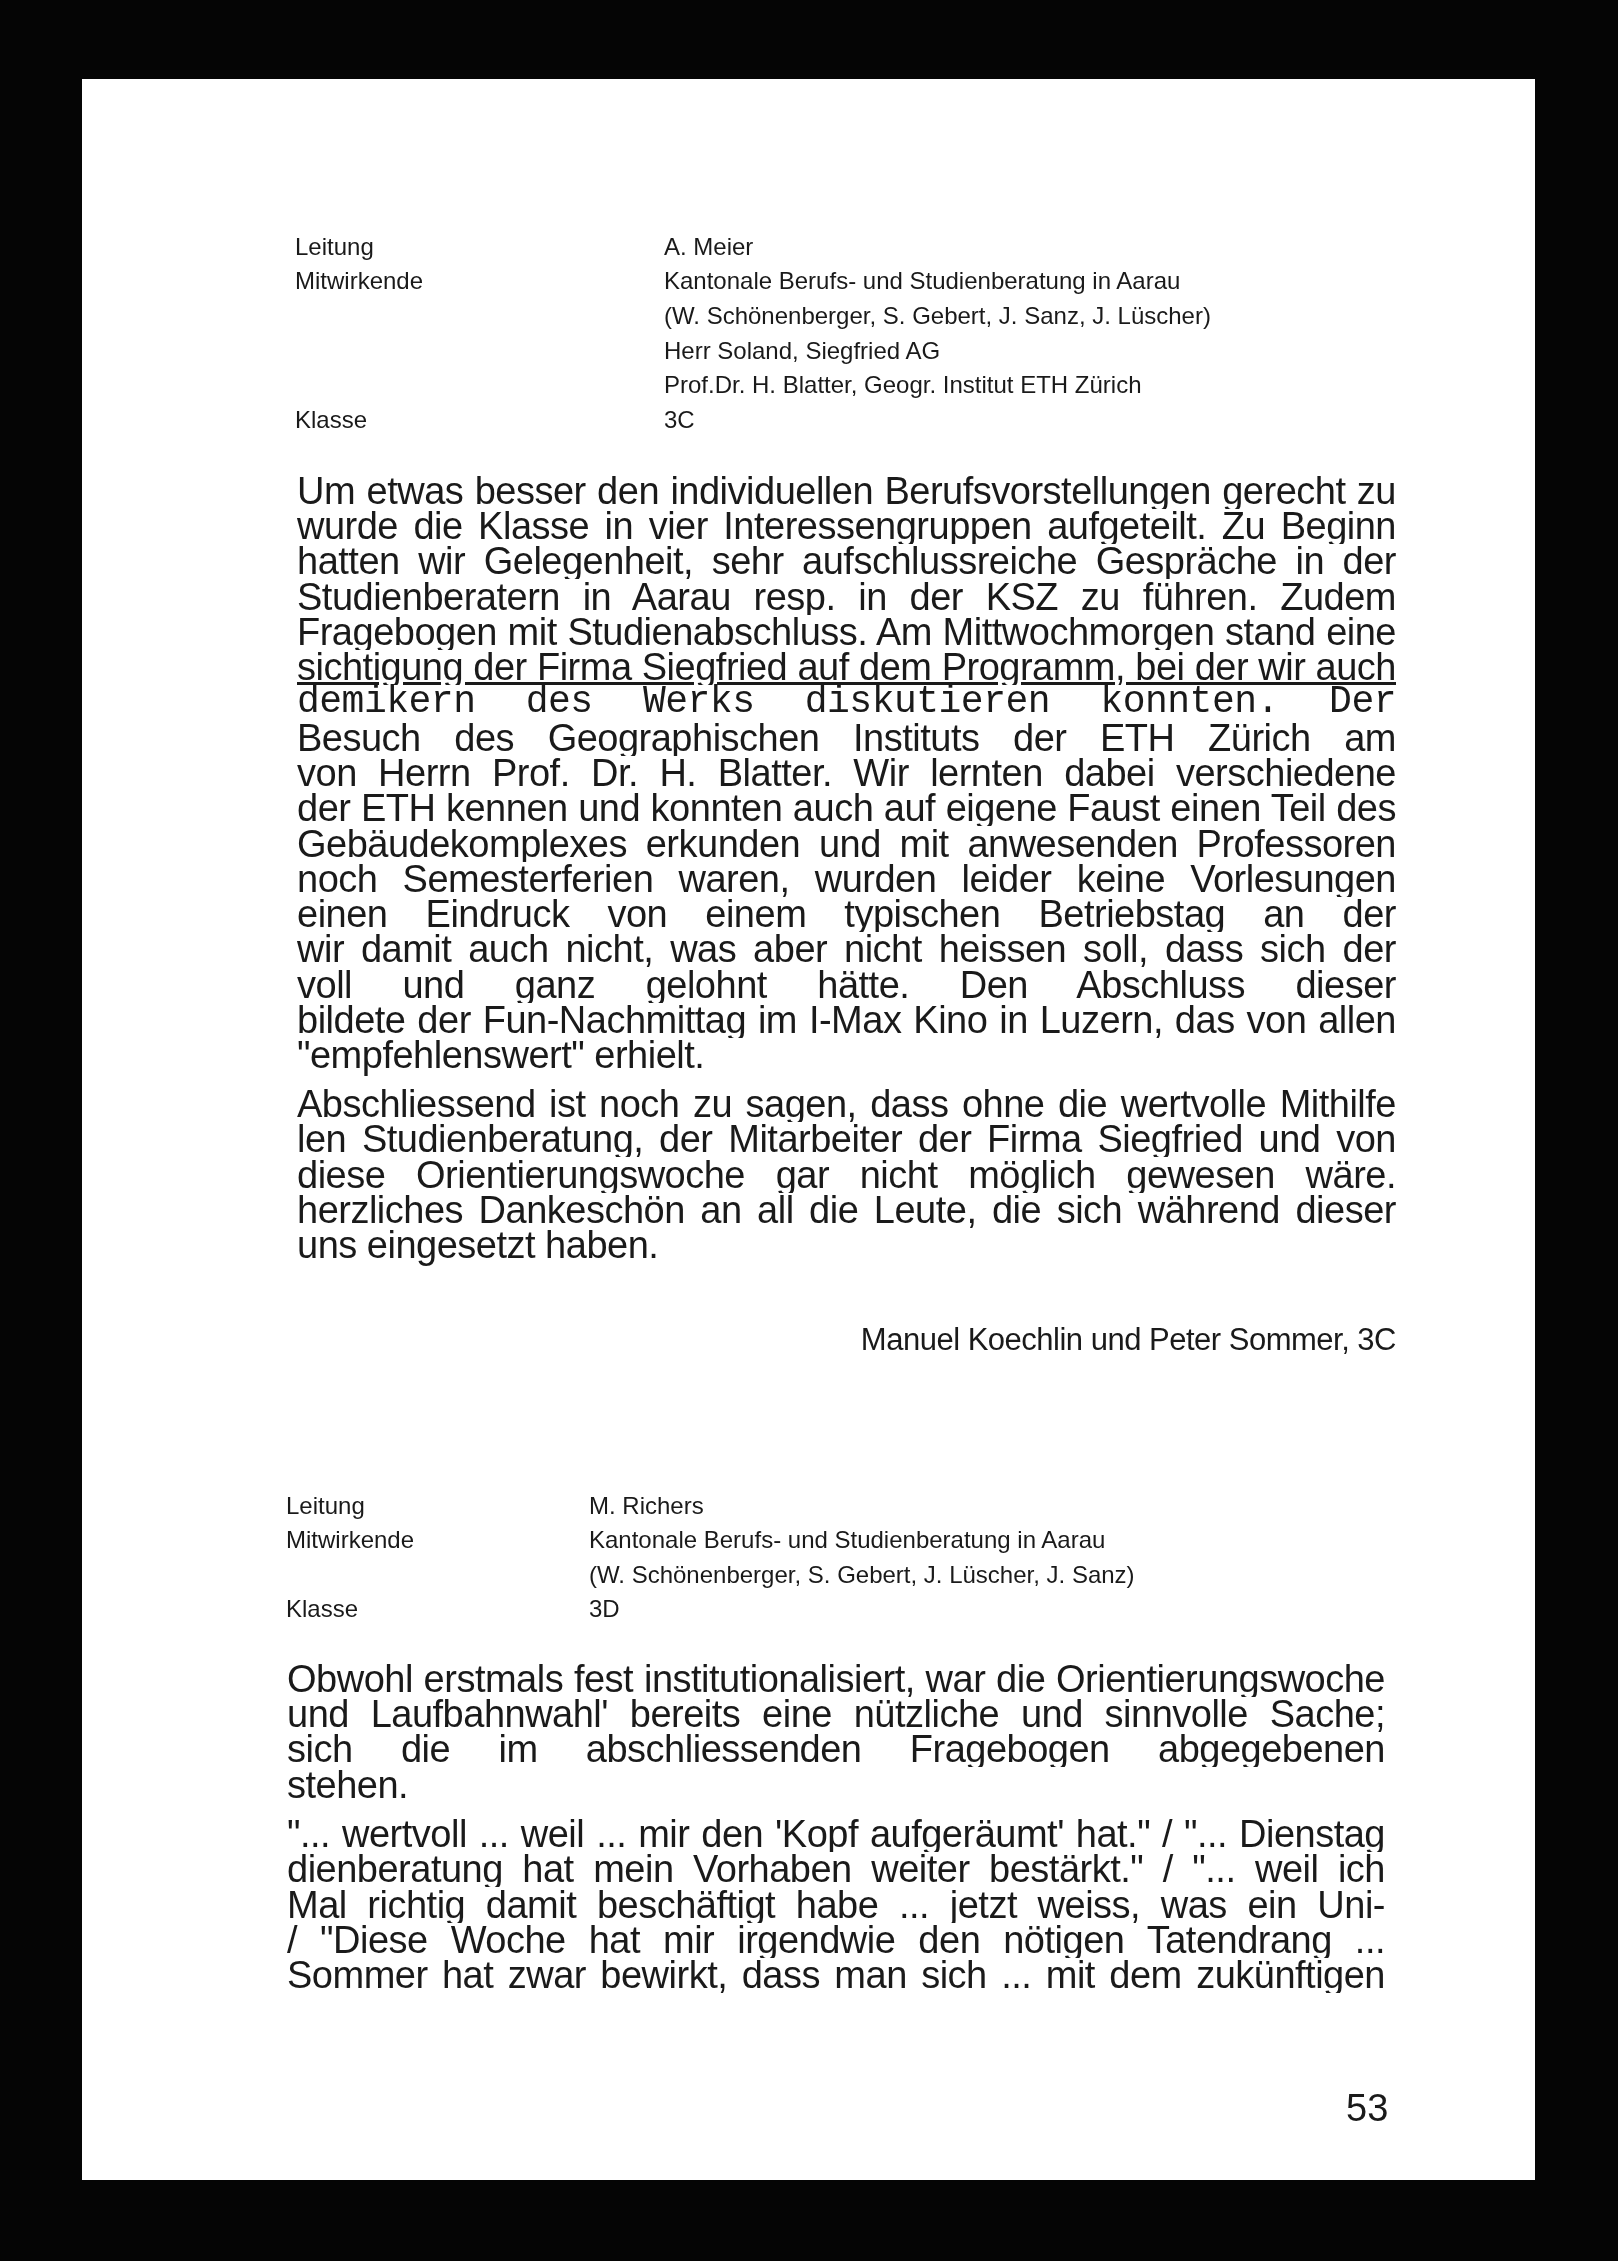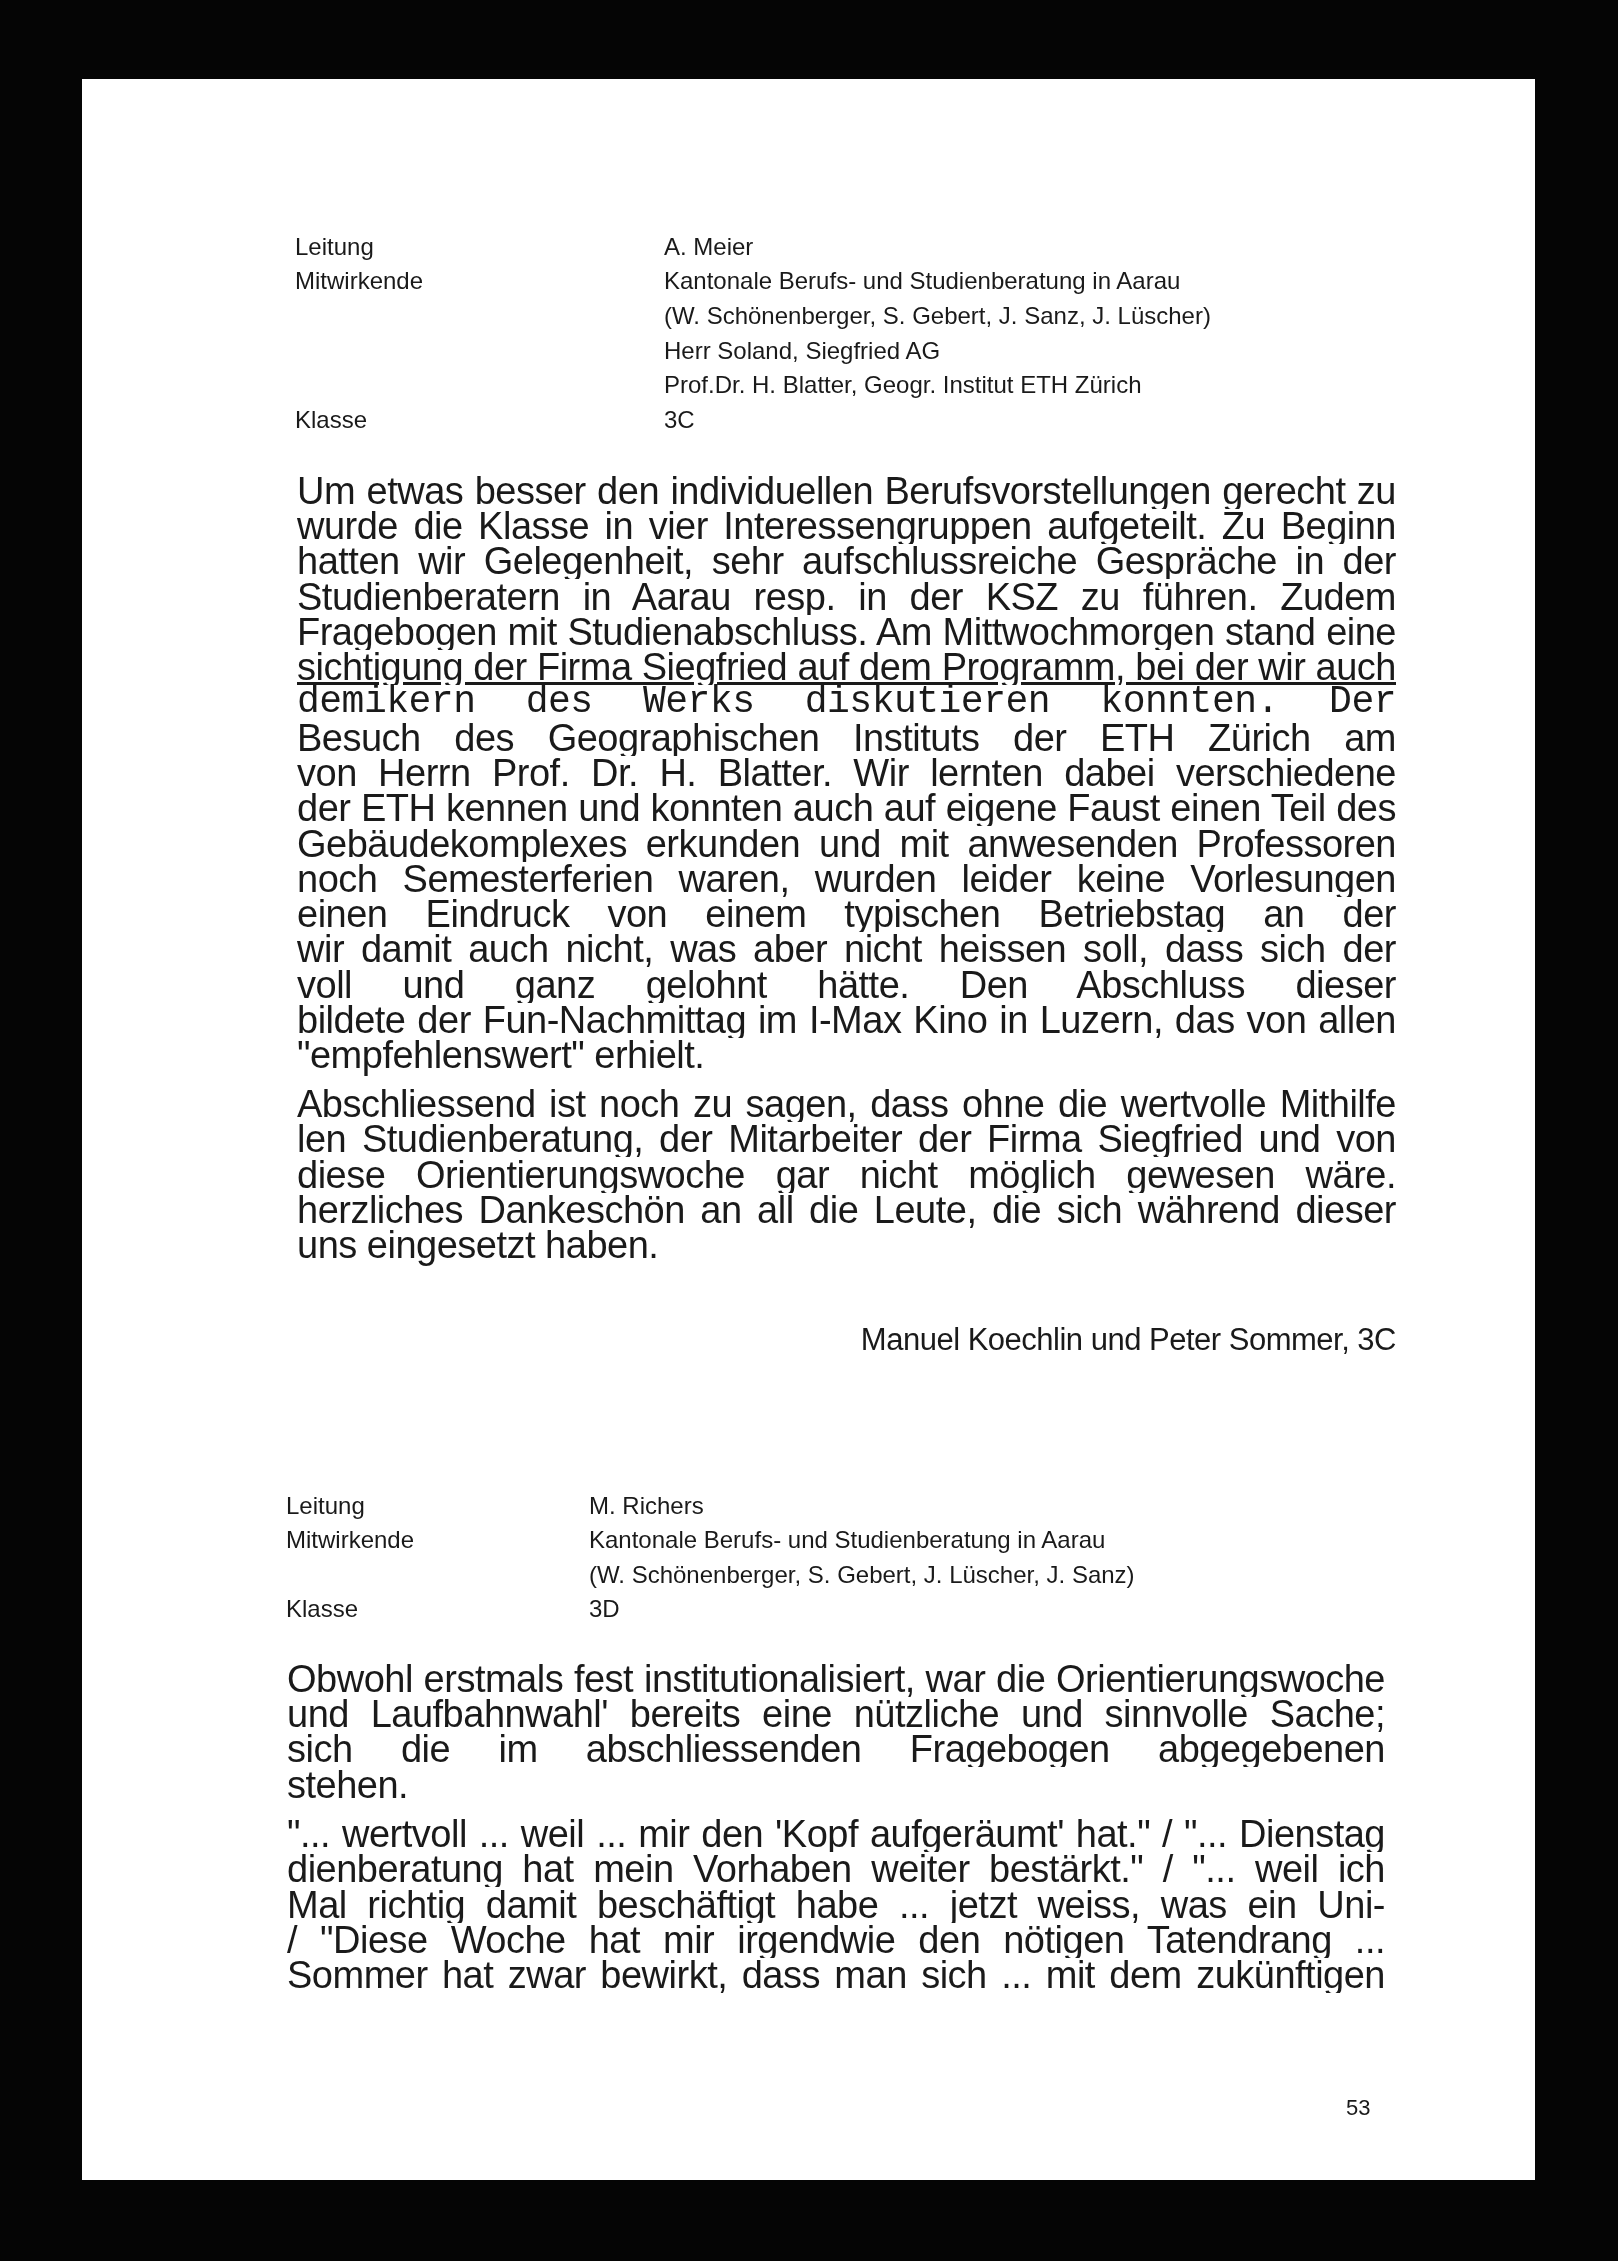--- a/index.html
+++ b/index.html
@@ -40,21 +40,21 @@
   }
   .sig {
     position: absolute;
     font-size: 31px;
     line-height: 36px;
     white-space: nowrap;
     letter-spacing: -0.5px;
   }
   .pagenum {
     position: absolute;
-    font-size: 22px;
+    font-size: 38px;
     line-height: 36px;
   }
 </style>
 </head>
 <body>
 
 <div class="page"></div>
 
 <div>
 

